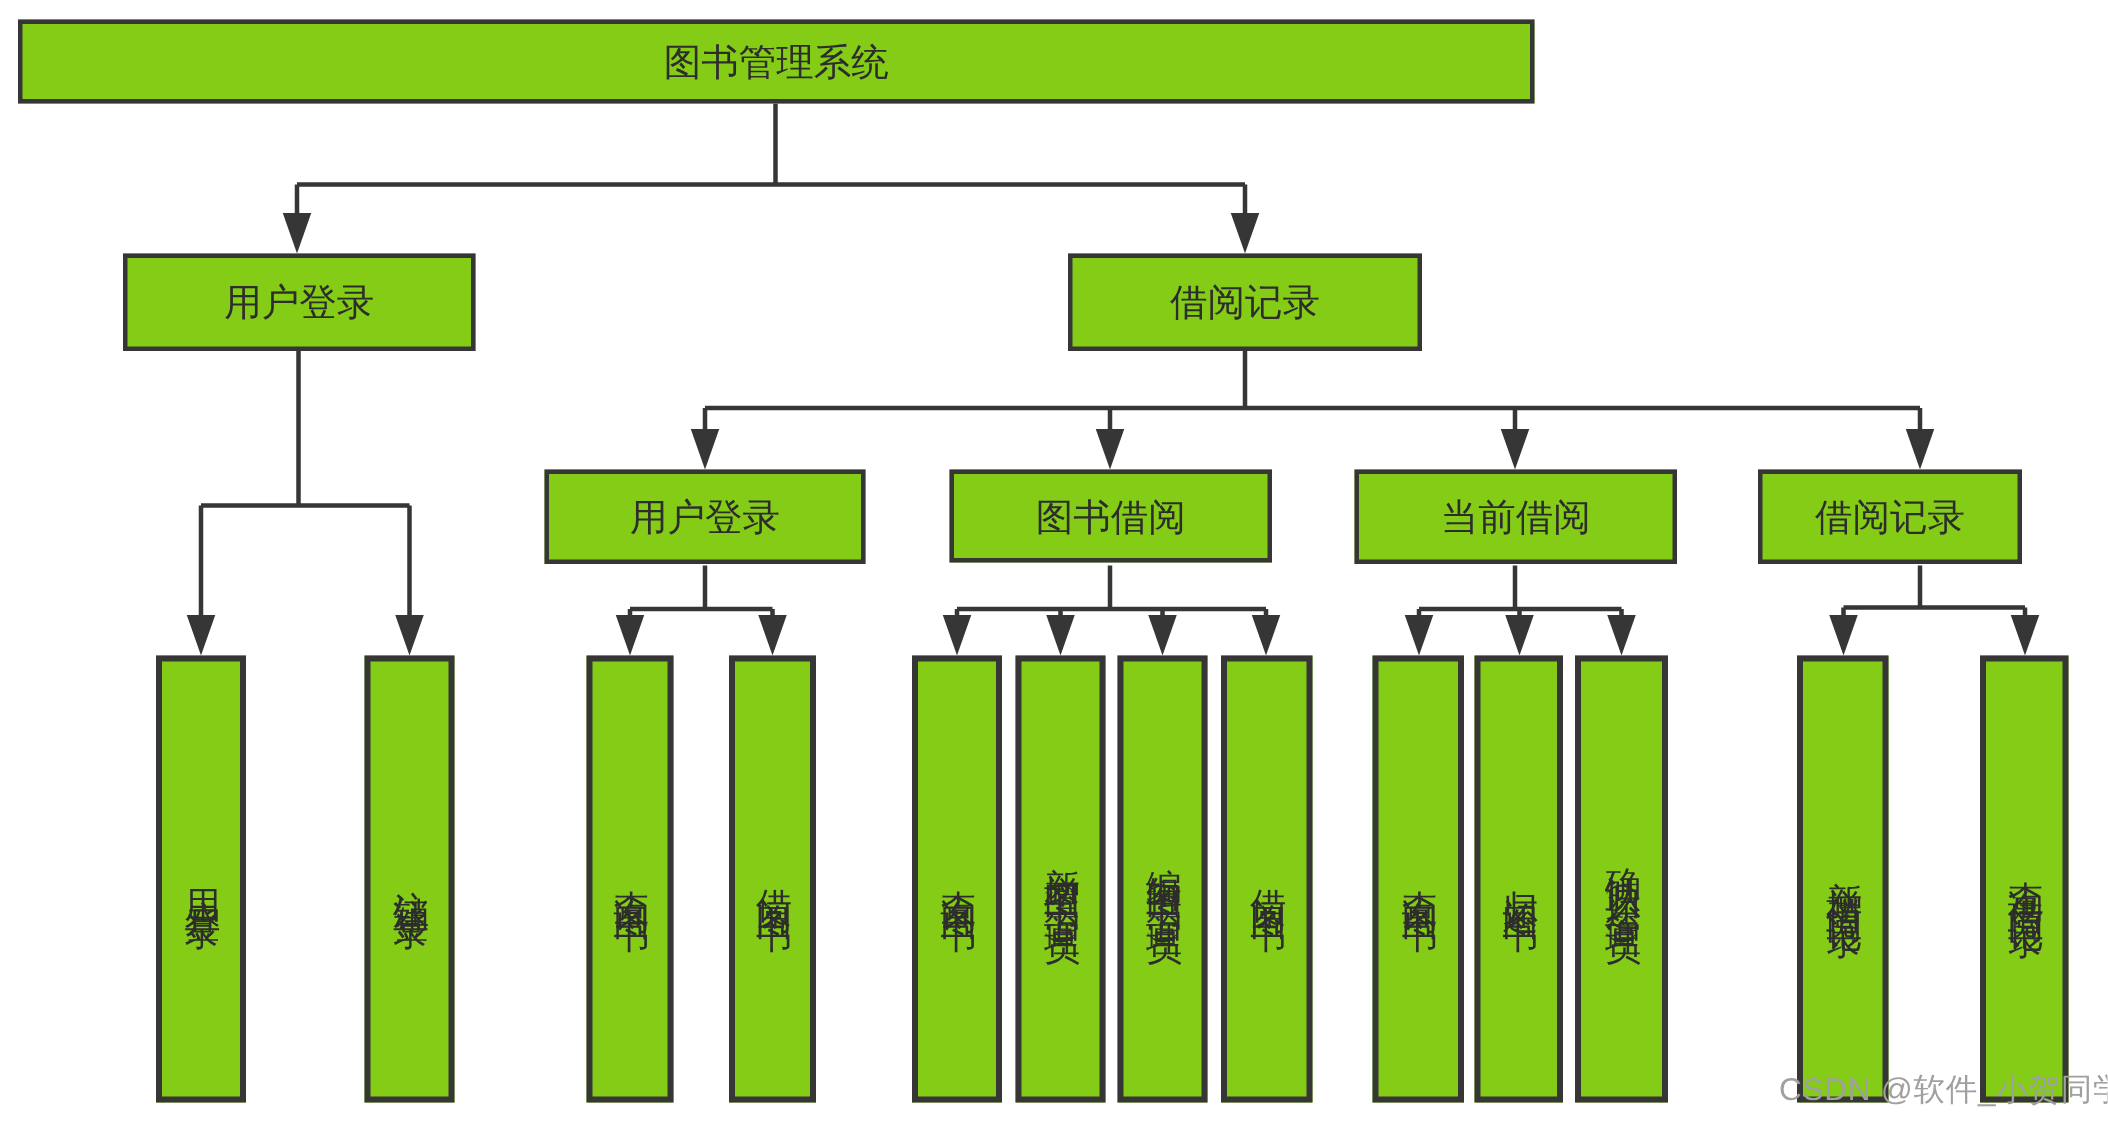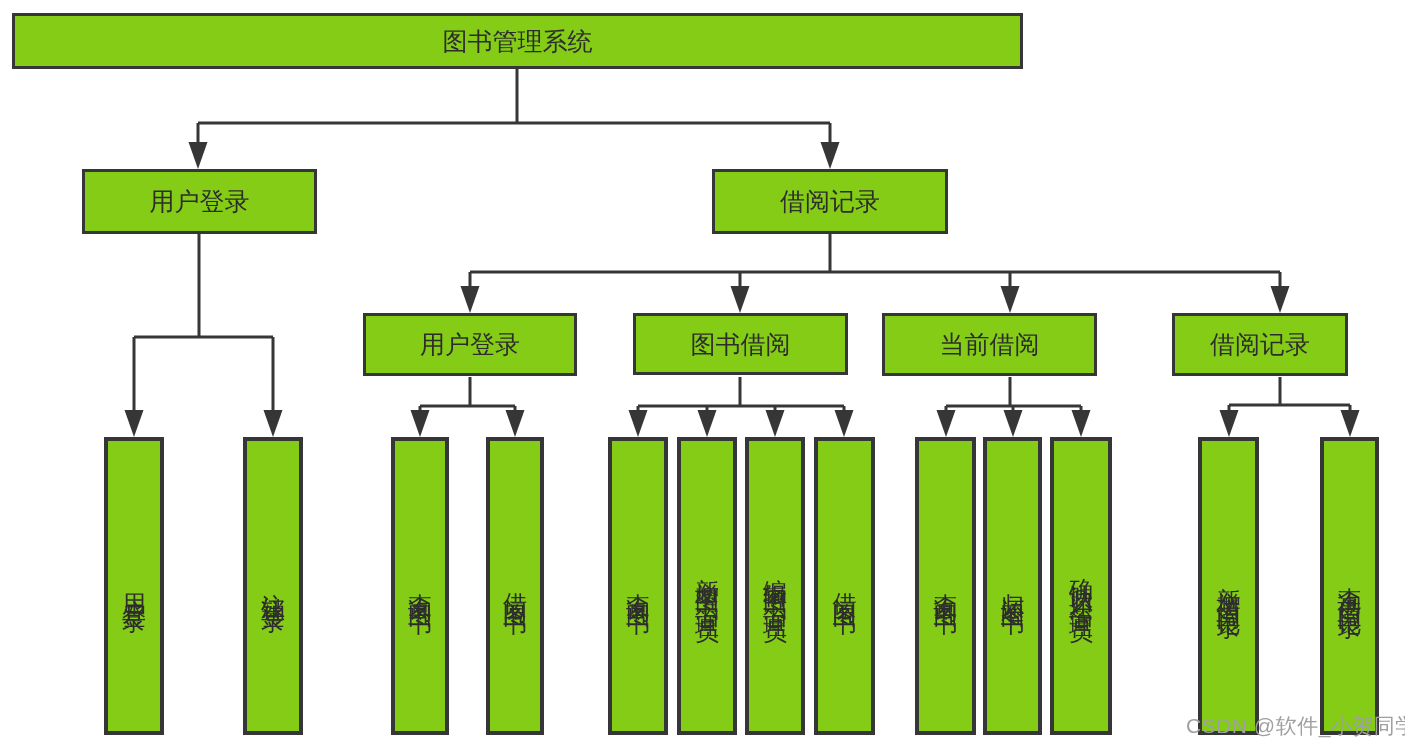--- a/index.html
+++ b/index.html
@@ -74,21 +74,21 @@
 <div class="node" style="left:712px;top:169px;width:236px;height:65px">
   <span class="lbl">借阅记录</span>
 </div>
 
 <div class="node" style="left:363px;top:313px;width:214px;height:63px">
   <span class="lbl">用户登录</span>
 </div>
 <div class="node" style="left:633px;top:313px;width:215px;height:62px">
   <span class="lbl">图书借阅</span>
 </div>
-<div class="node" style="left:882px;top:313px;width:215px;height:63px">
+<div class="node" style="left:903px;top:313px;width:215px;height:63px">
   <span class="lbl">当前借阅</span>
 </div>
 <div class="node" style="left:1172px;top:313px;width:176px;height:63px">
   <span class="lbl">借阅记录</span>
 </div>
 
 <div class="node vert" style="left:104px;top:437px;width:60px;height:298px">
   <span class="lbl">用户登录</span>
 </div>
 <div class="node vert" style="left:243px;top:437px;width:60px;height:298px">

